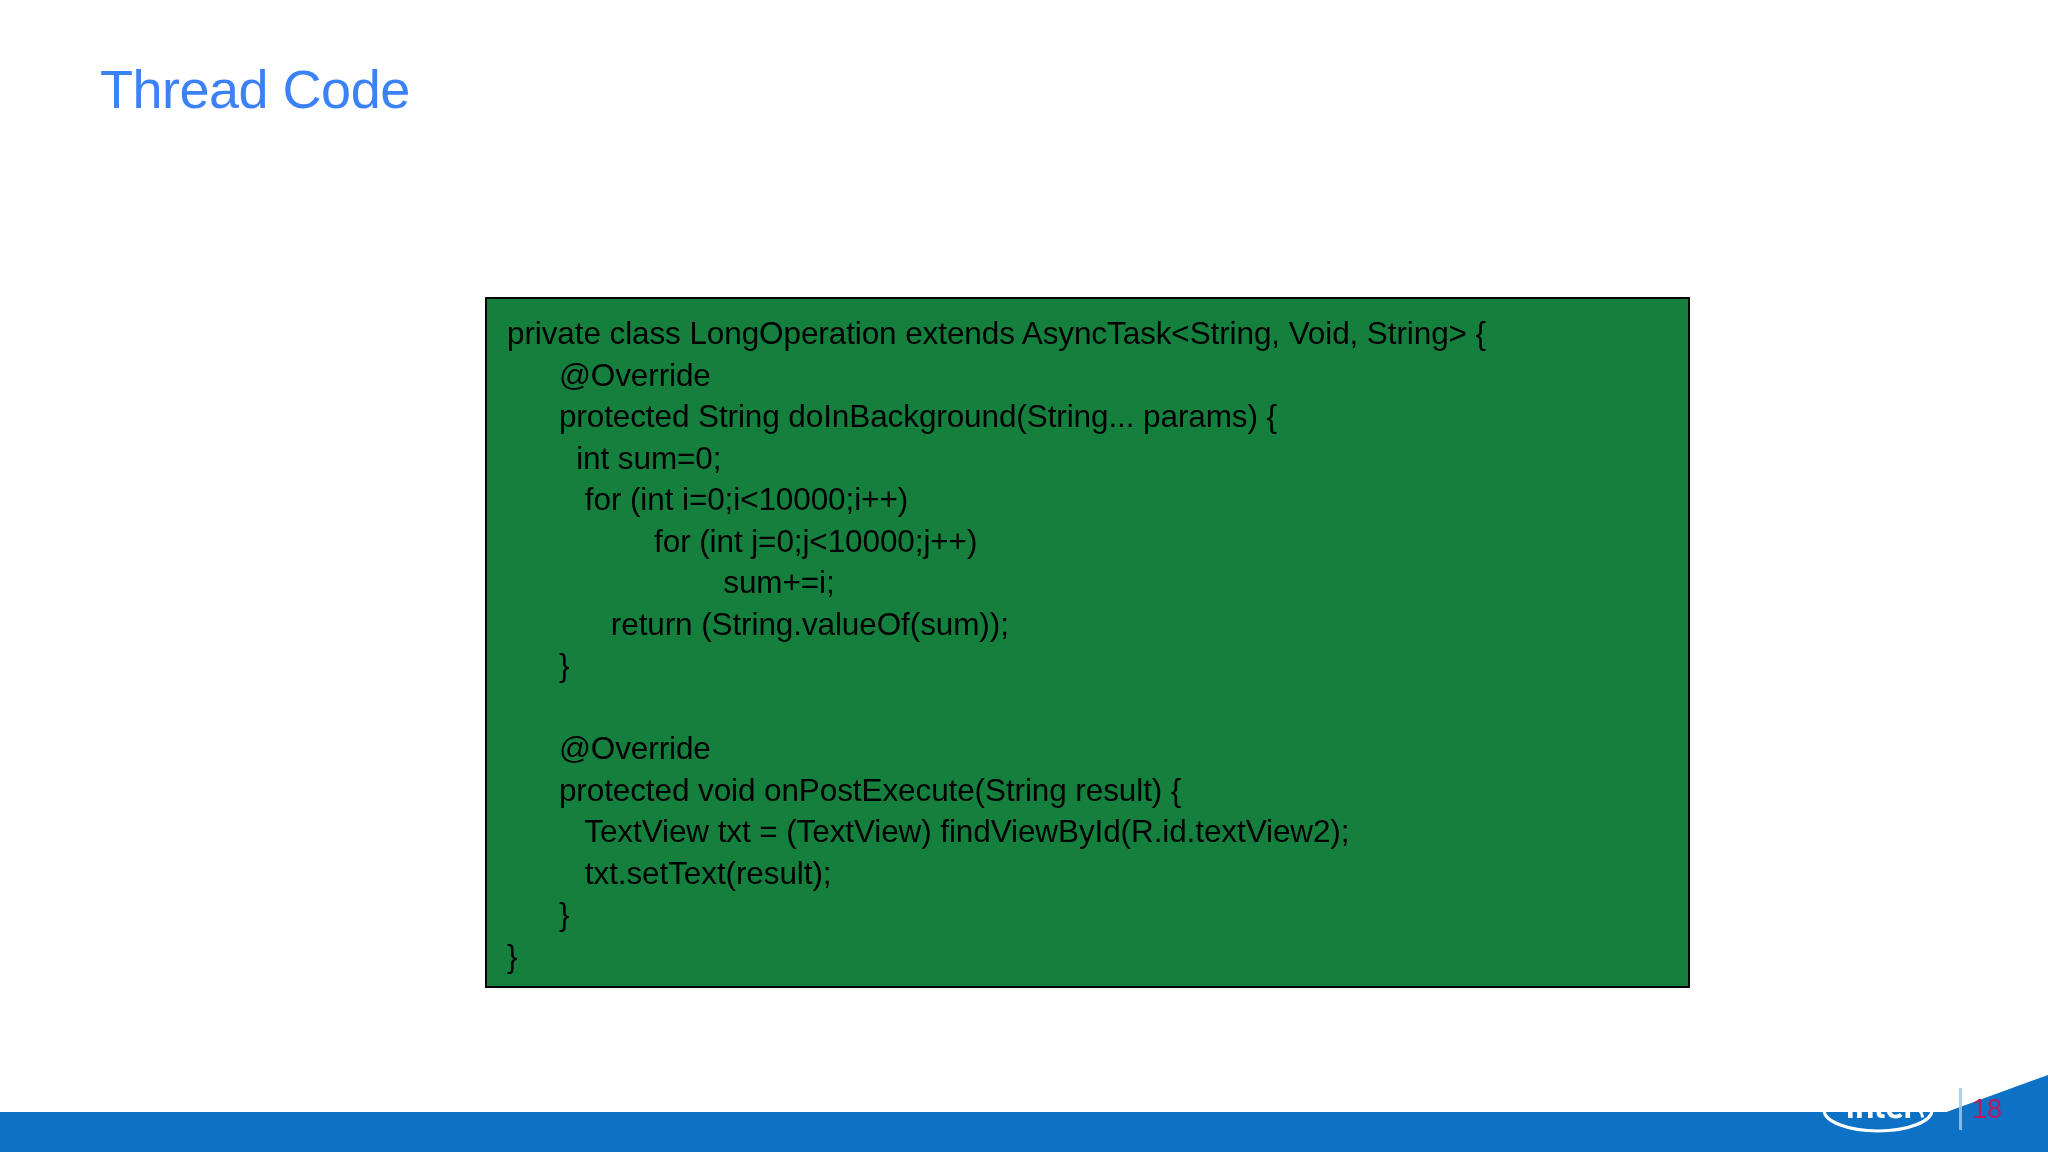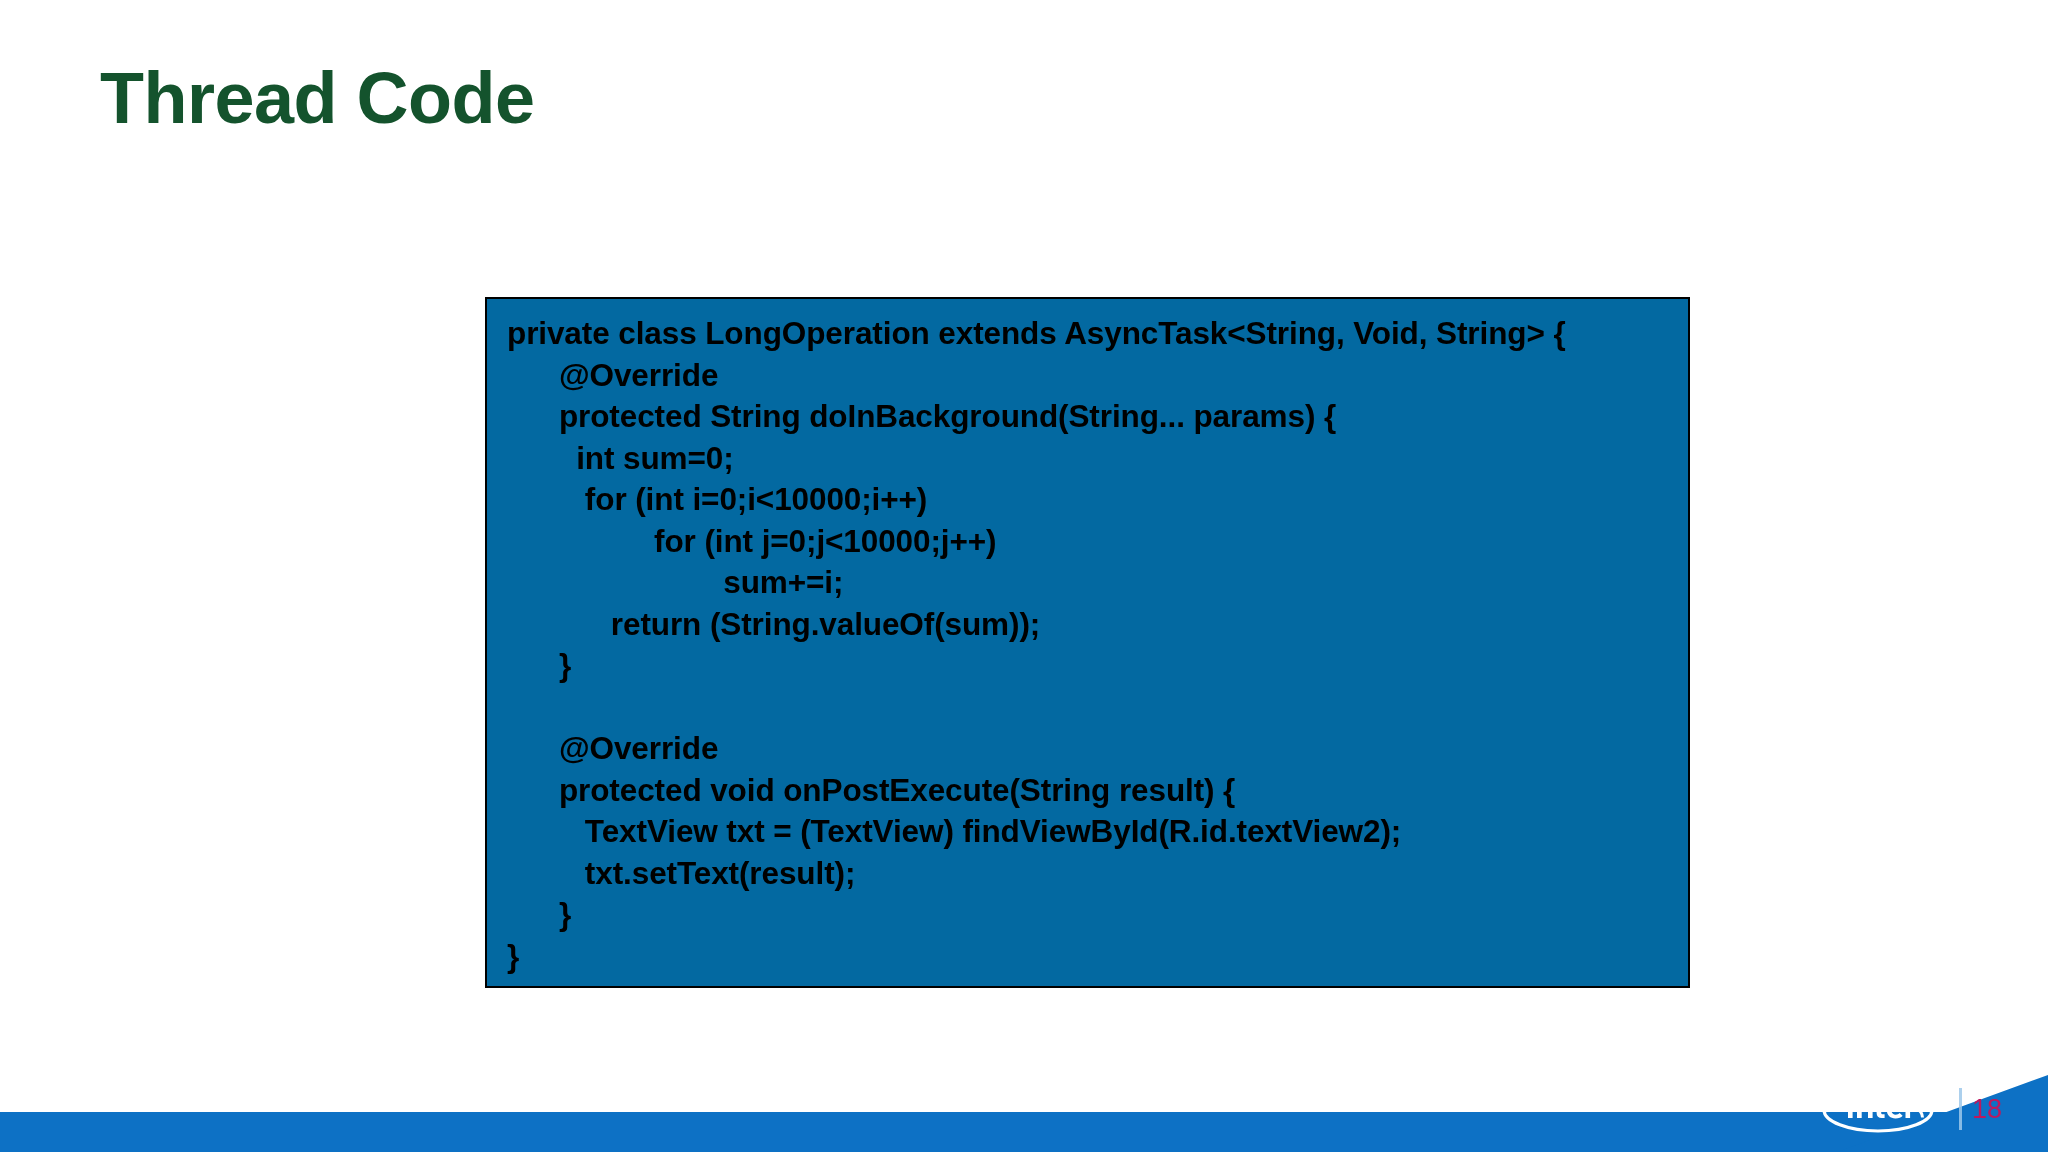--- a/index.html
+++ b/index.html
@@ -21,39 +21,38 @@
     position: absolute;
     inset: 0;
     background: #ffffff;
   }
 
   
   #slide-title {
     position: absolute;
     left: 100px;
     top: 62px;
-    font-size: 72px;
+    font-size: 54px;
     line-height: 1.0;
-    font-weight: 700;
-    color: #14532d;
+    font-weight: 400;
+    color: #3b82f6;
     letter-spacing: -0.5px;
     white-space: nowrap;
   }
 
   
   #code-frame {
     position: absolute;
     left: 485px;
     top: 297px;
     width: 1205px;
     height: 691px;
     box-sizing: border-box;
     border: 2px solid #000000;
-    background: #0369a1;
-    font-weight: bold;
+    background: #15803d;
   }
 
   #code-listing {
     position: absolute;
     left: 20px;
     top: 14px;
     right: 6px;
     font-family: "Liberation Sans", sans-serif;
     font-size: 31.5px;
     line-height: 41.5px;

